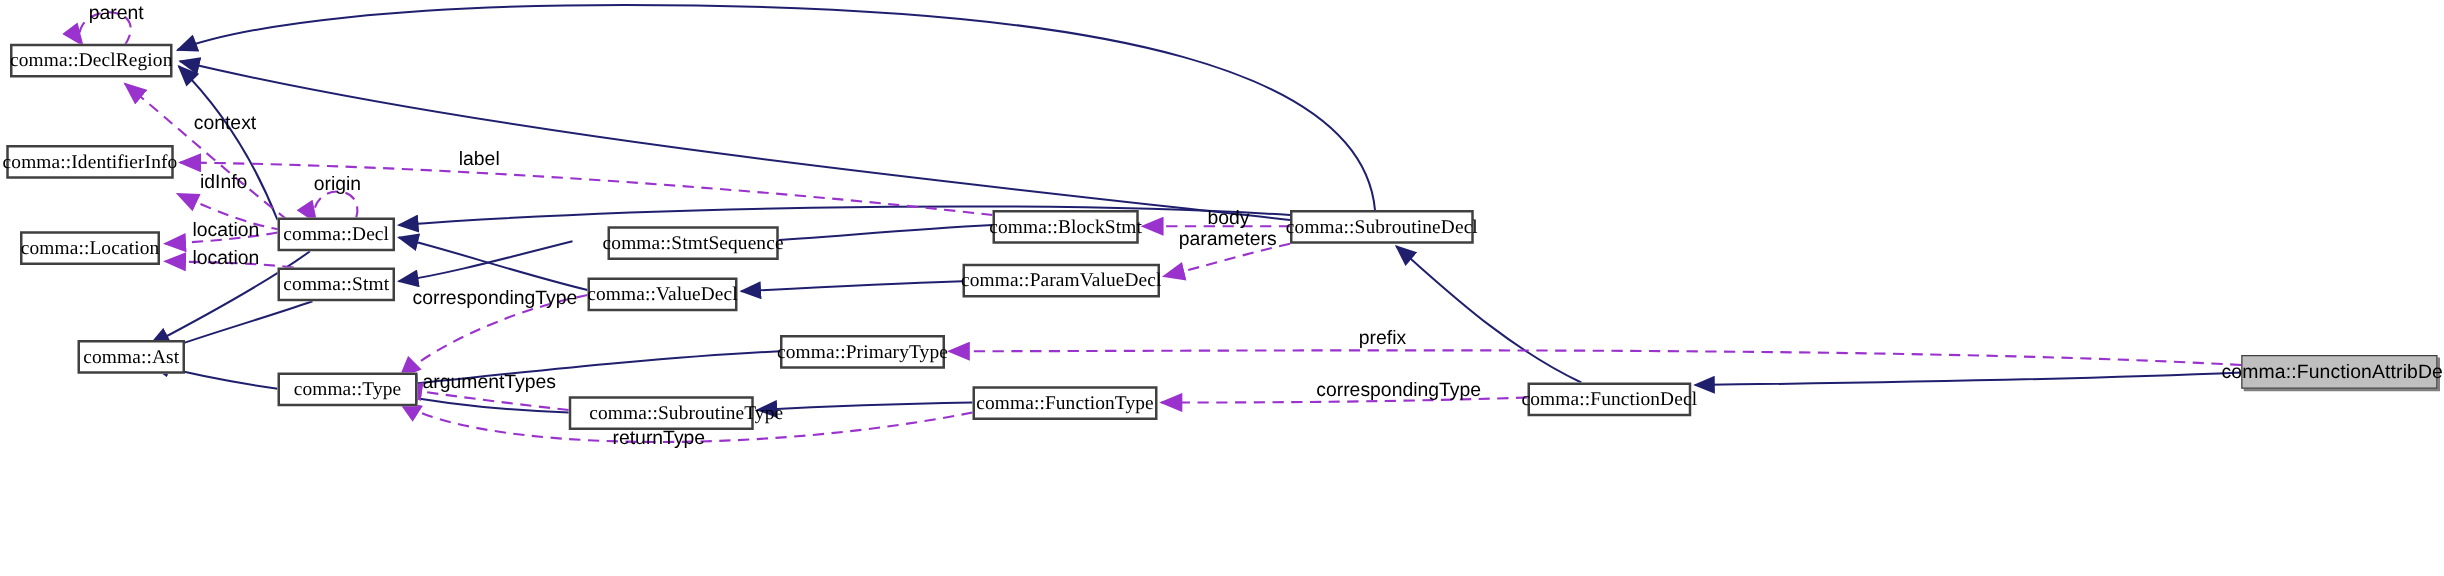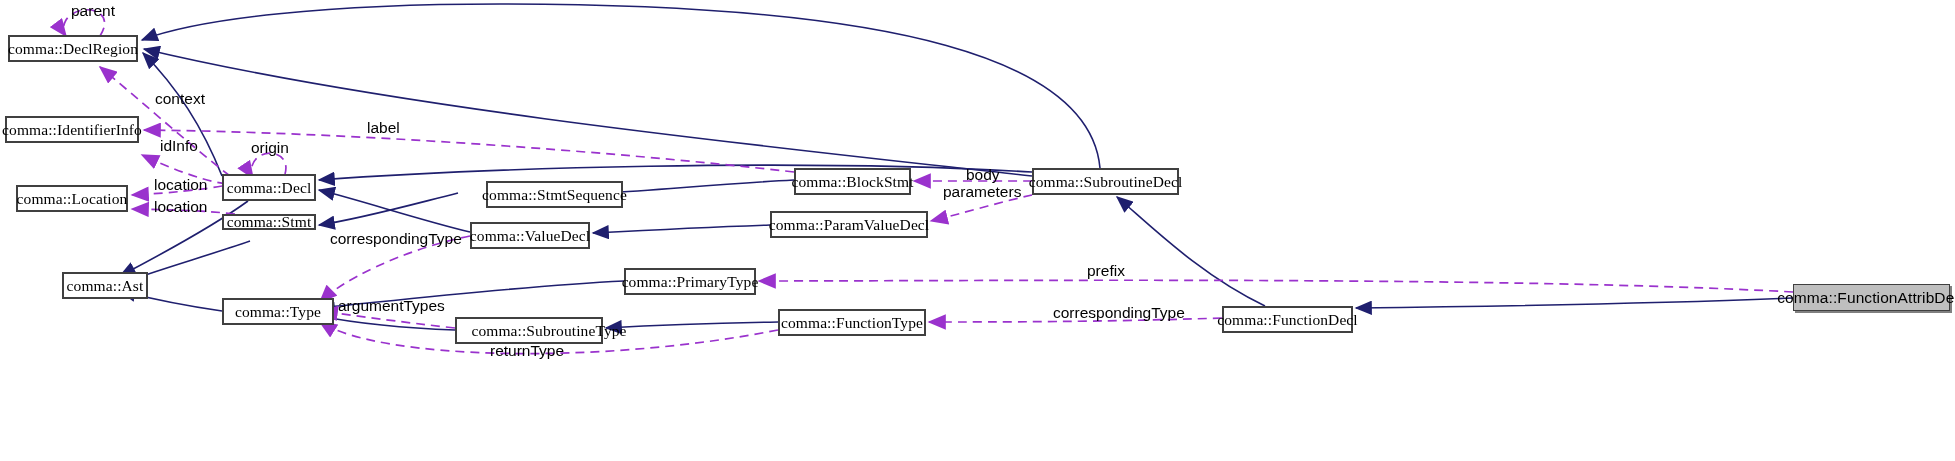--- a/index.html
+++ b/index.html
@@ -154,21 +154,21 @@
   </div>
 
   <div class="node thick" style="left:30px; top:272px; width:86px; height:27px;margin-left:32px;">
     <span>comma::Ast</span>
   </div>
 
   <div class="node thick" style="left:222px; top:174px; width:94px; height:27px;">
     <span>comma::Decl</span>
   </div>
 
-  <div class="node thick" style="left:222px; top:214px; width:94px; height:16px;">
+  <div class="node thick" style="left:222px; top:214px; width:94px; height:27px;">
     <span>comma::Stmt</span>
   </div>
 
   <div class="node thick" style="left:222px; top:298px; width:112px; height:27px;">
     <span>comma::Type</span>
   </div>
 
   <div class="node thick" style="left:458px; top:181px; width:137px; height:27px;margin-left:28px;">
     <span>comma::StmtSequence</span>
   </div>

